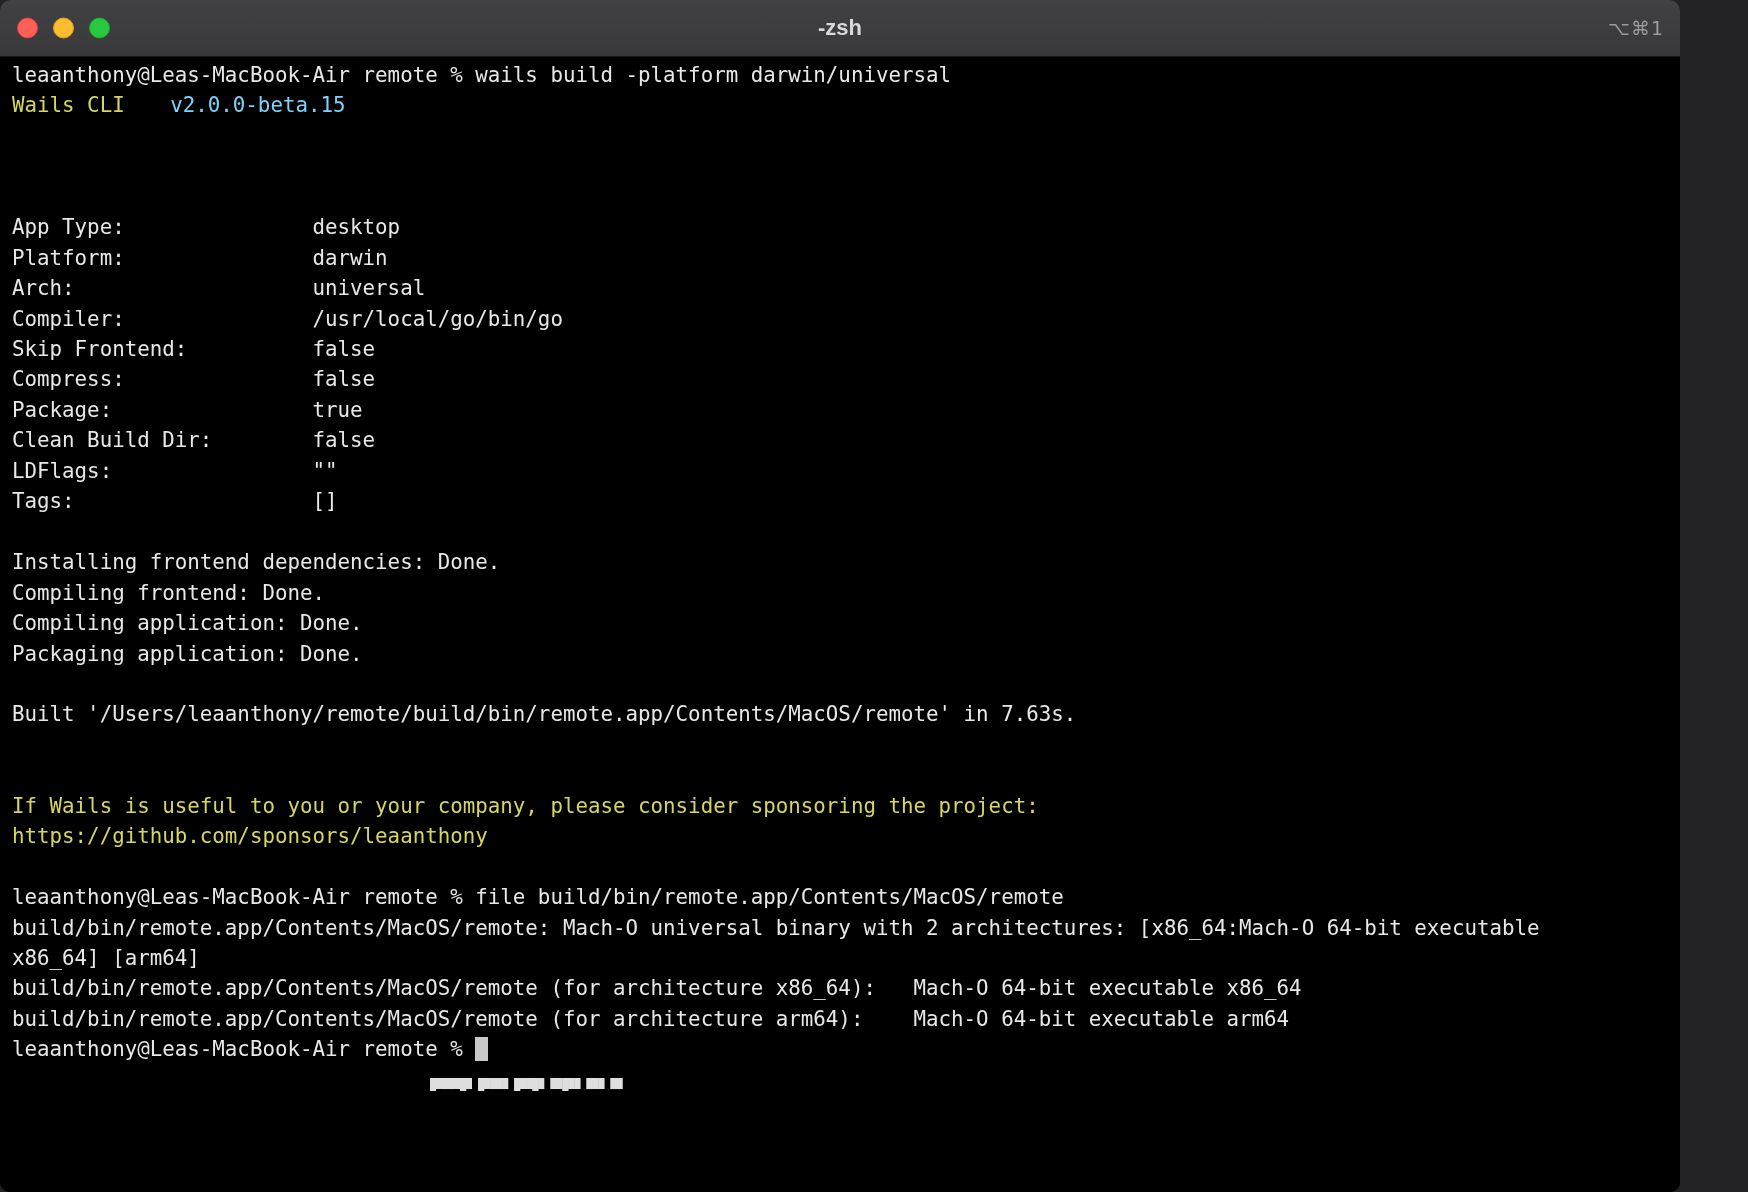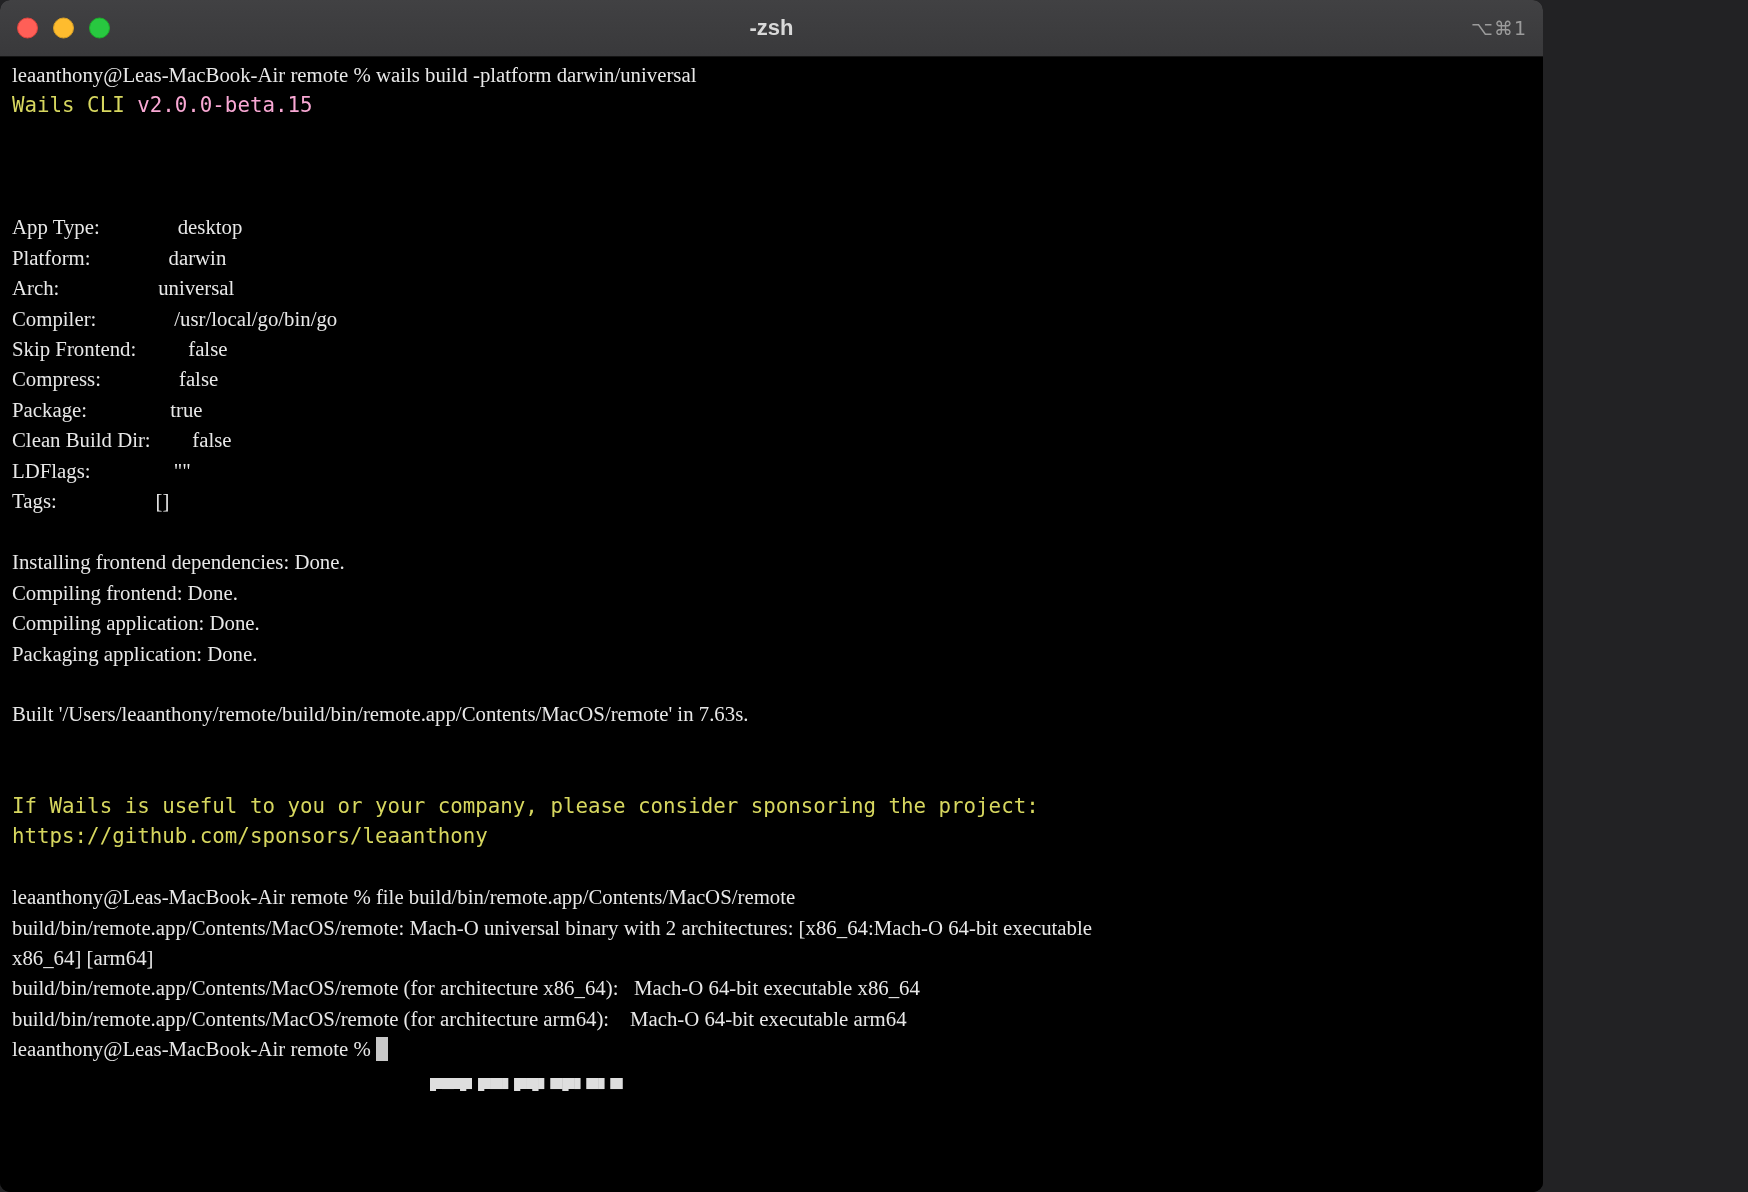--- a/index.html
+++ b/index.html
@@ -2,21 +2,21 @@
 <html><head>
 <meta charset="utf-8">
 <style>
   html, body {
     margin: 0;
     padding: 0;
     background: #222224;
   }
   .window {
     position: relative;
-    width: 1543px;
+    width: 1680px;
     height: 1192px;
     border-radius: 10px;
     overflow: hidden;
     background: #000000;
   }
   .titlebar {
     position: relative;
     height: 57px;
     background: linear-gradient(180deg, #414143 0%, #39393b 100%);
     border-bottom: 1px solid #141414;
@@ -71,23 +71,23 @@
     background: #000000;
     padding: 3px 0 0 12px;
     font-family: "DejaVu Sans Mono", "Liberation Mono", monospace;
     font-size: 20.8px;
     line-height: 30.45px;
     white-space: pre;
     overflow: hidden;
     color: #e8e8e8;
   }
   .line { min-height: 30.45px; }
-  .c-white  { color: #e8e8e8; font-family: Liberation Serif, serif; }
+  .c-white  { color: #e8e8e8; }
   .c-yellow { color: #d7d75f; text-align: center; }
-  .c-red    { color: #f9a8d4; }
+  .c-red    { color: #7dd3fc; margin-left: 33px; }
   .cursor {
     background: #c8c8c8;
   }
   .artifact {
     position: absolute;
     left: 430px;
     top: 1078px;
     width: 230px;
     height: 13px;
     overflow: hidden;

